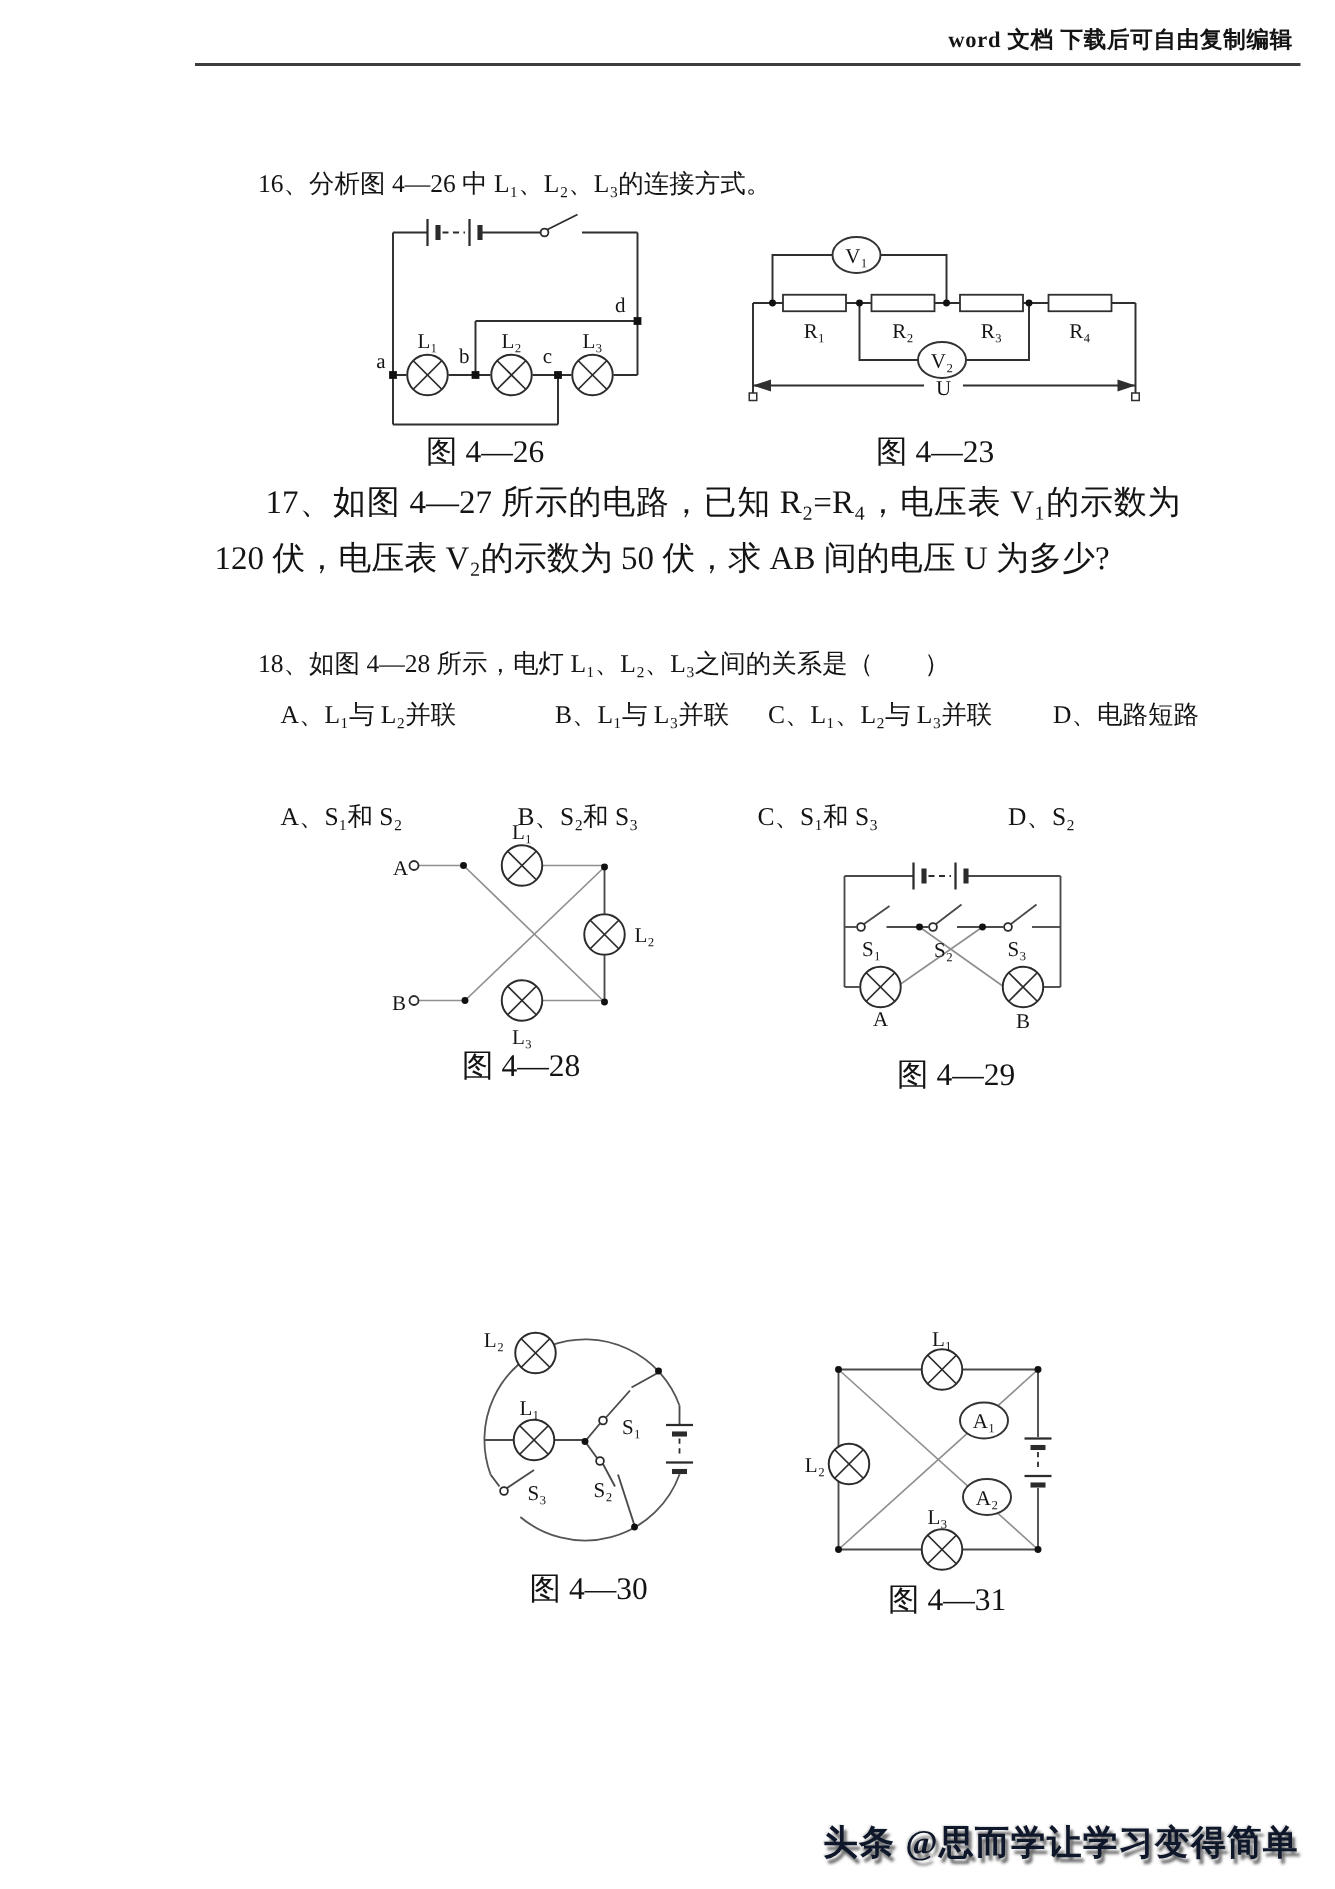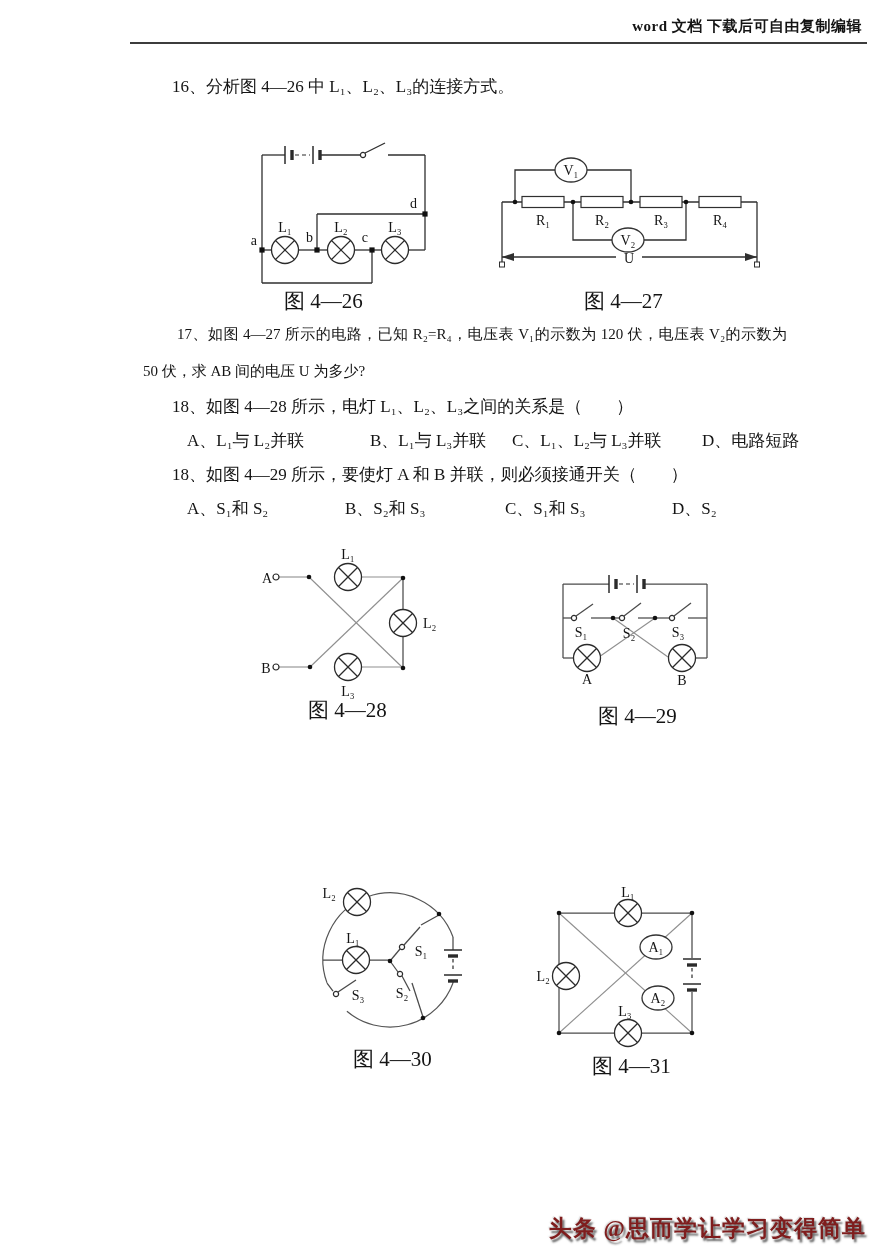--- a/index.html
+++ b/index.html
@@ -1,24 +1,24 @@
 <!DOCTYPE html>
 <html><head>
 <meta charset="utf-8">
 <style>
   html,body{margin:0;padding:0;background:#ffffff;}
   .page{position:relative;width:890px;height:1259px;background:#fff;overflow:hidden;
         font-family:"Liberation Serif","DejaVu Serif",serif;color:#141414;}
-  .t{position:absolute;font-size:17px;line-height:22px;white-space:nowrap;}
-  .para{position:absolute;left:143px;width:644px;font-size:15px;line-height:37px;
+  .t{position:absolute;font-size:17px;line-height:22px;white-space:nowrap;margin-top:36px;}
+  .para{position:absolute;left:143px;width:644px;font-size:22px;line-height:37px;
         text-align:justify;text-indent:34px;}
   .hdr{position:absolute;top:17px;right:28px;font-size:15px;font-weight:bold;letter-spacing:.5px;text-align:center;}
   .rule{position:absolute;left:130px;top:42px;width:737px;height:2px;background:#3c3c3c;}
   .cap{position:absolute;font-size:21px;white-space:nowrap;}
-  .wm{position:absolute;top:1213px;right:24px;font-size:23px;font-weight:bold;color:#7f1d1d;
+  .wm{position:absolute;top:1213px;right:24px;font-size:23px;font-weight:bold;color:#0f172a;
       letter-spacing:1px;text-shadow:2px 3px 2px rgba(95,95,95,.92),-1px -1px 1px rgba(190,190,190,.5);}
   svg.fig{position:absolute;overflow:visible;}
   svg text{font-family:"Liberation Serif","DejaVu Serif",serif;fill:#141414;font-size:14px;}
   .w path,.w line{stroke:#2f2f2f;stroke-width:1.3;fill:none;}
   .w2 path,.w2 line{stroke:#4a4a4a;stroke-width:1.25;fill:none;}
   .wg path,.wg line{stroke:#8f8f8f;stroke-width:1.1;fill:none;}
   .meter{fill:#fff;stroke:#333;stroke-width:1.3;}
 </style>
 </head>
 <body>
@@ -123,31 +123,30 @@
     <rect x="14.5" y="114" width="5" height="5" fill="#fff" stroke="#2f2f2f" stroke-width="1"></rect>
     <rect x="269.5" y="114" width="5" height="5" fill="#fff" stroke="#2f2f2f" stroke-width="1"></rect>
     <text x="86" y="27" text-anchor="middle" font-size="13.5">V₁</text>
     <text x="143" y="97" text-anchor="middle" font-size="13.5">V₂</text>
     <text x="58" y="77" text-anchor="middle">R₁</text>
     <text x="117" y="77" text-anchor="middle">R₂</text>
     <text x="176" y="77" text-anchor="middle">R₃</text>
     <text x="235" y="77" text-anchor="middle">R₄</text>
     <text x="144" y="115" text-anchor="middle">U</text>
   </svg>
-  <div class="cap" style="left:584px;top:287px">图 4—27</div>
+  <div class="cap" style="left:584px;top:287px">图 4—23</div>
 
   <div class="para" style="top:316px">17、如图 4—27 所示的电路，已知 R₂=R₄，电压表 V₁的示数为 120 伏，电压表 V₂的示数为 50 伏，求 AB 间的电压 U 为多少?</div>
   <div class="t" style="left:172px;top:396px">18、如图 4—28 所示，电灯 L₁、L₂、L₃之间的关系是（　　）</div>
   <div>
     <span class="t" style="left:187px;top:430px">A、L₁与 L₂并联</span>
     <span class="t" style="left:370px;top:430px">B、L₁与 L₃并联</span>
     <span class="t" style="left:512px;top:430px">C、L₁、L₂与 L₃并联</span>
     <span class="t" style="left:702px;top:430px">D、电路短路</span>
   </div>
-  <div class="t" style="left:172px;top:464px">18、如图 4—29 所示，要使灯 A 和 B 并联，则必须接通开关（　　）</div>
   <div>
     <span class="t" style="left:187px;top:498px">A、S₁和 S₂</span>
     <span class="t" style="left:345px;top:498px">B、S₂和 S₃</span>
     <span class="t" style="left:505px;top:498px">C、S₁和 S₃</span>
     <span class="t" style="left:672px;top:498px">D、S₂</span>
   </div>
 
   <svg class="fig" style="left:245px;top:545px" width="215" height="160" viewBox="0 0 215 160">
     <g class="wg">
       <path d="M34,32 H64"></path>

